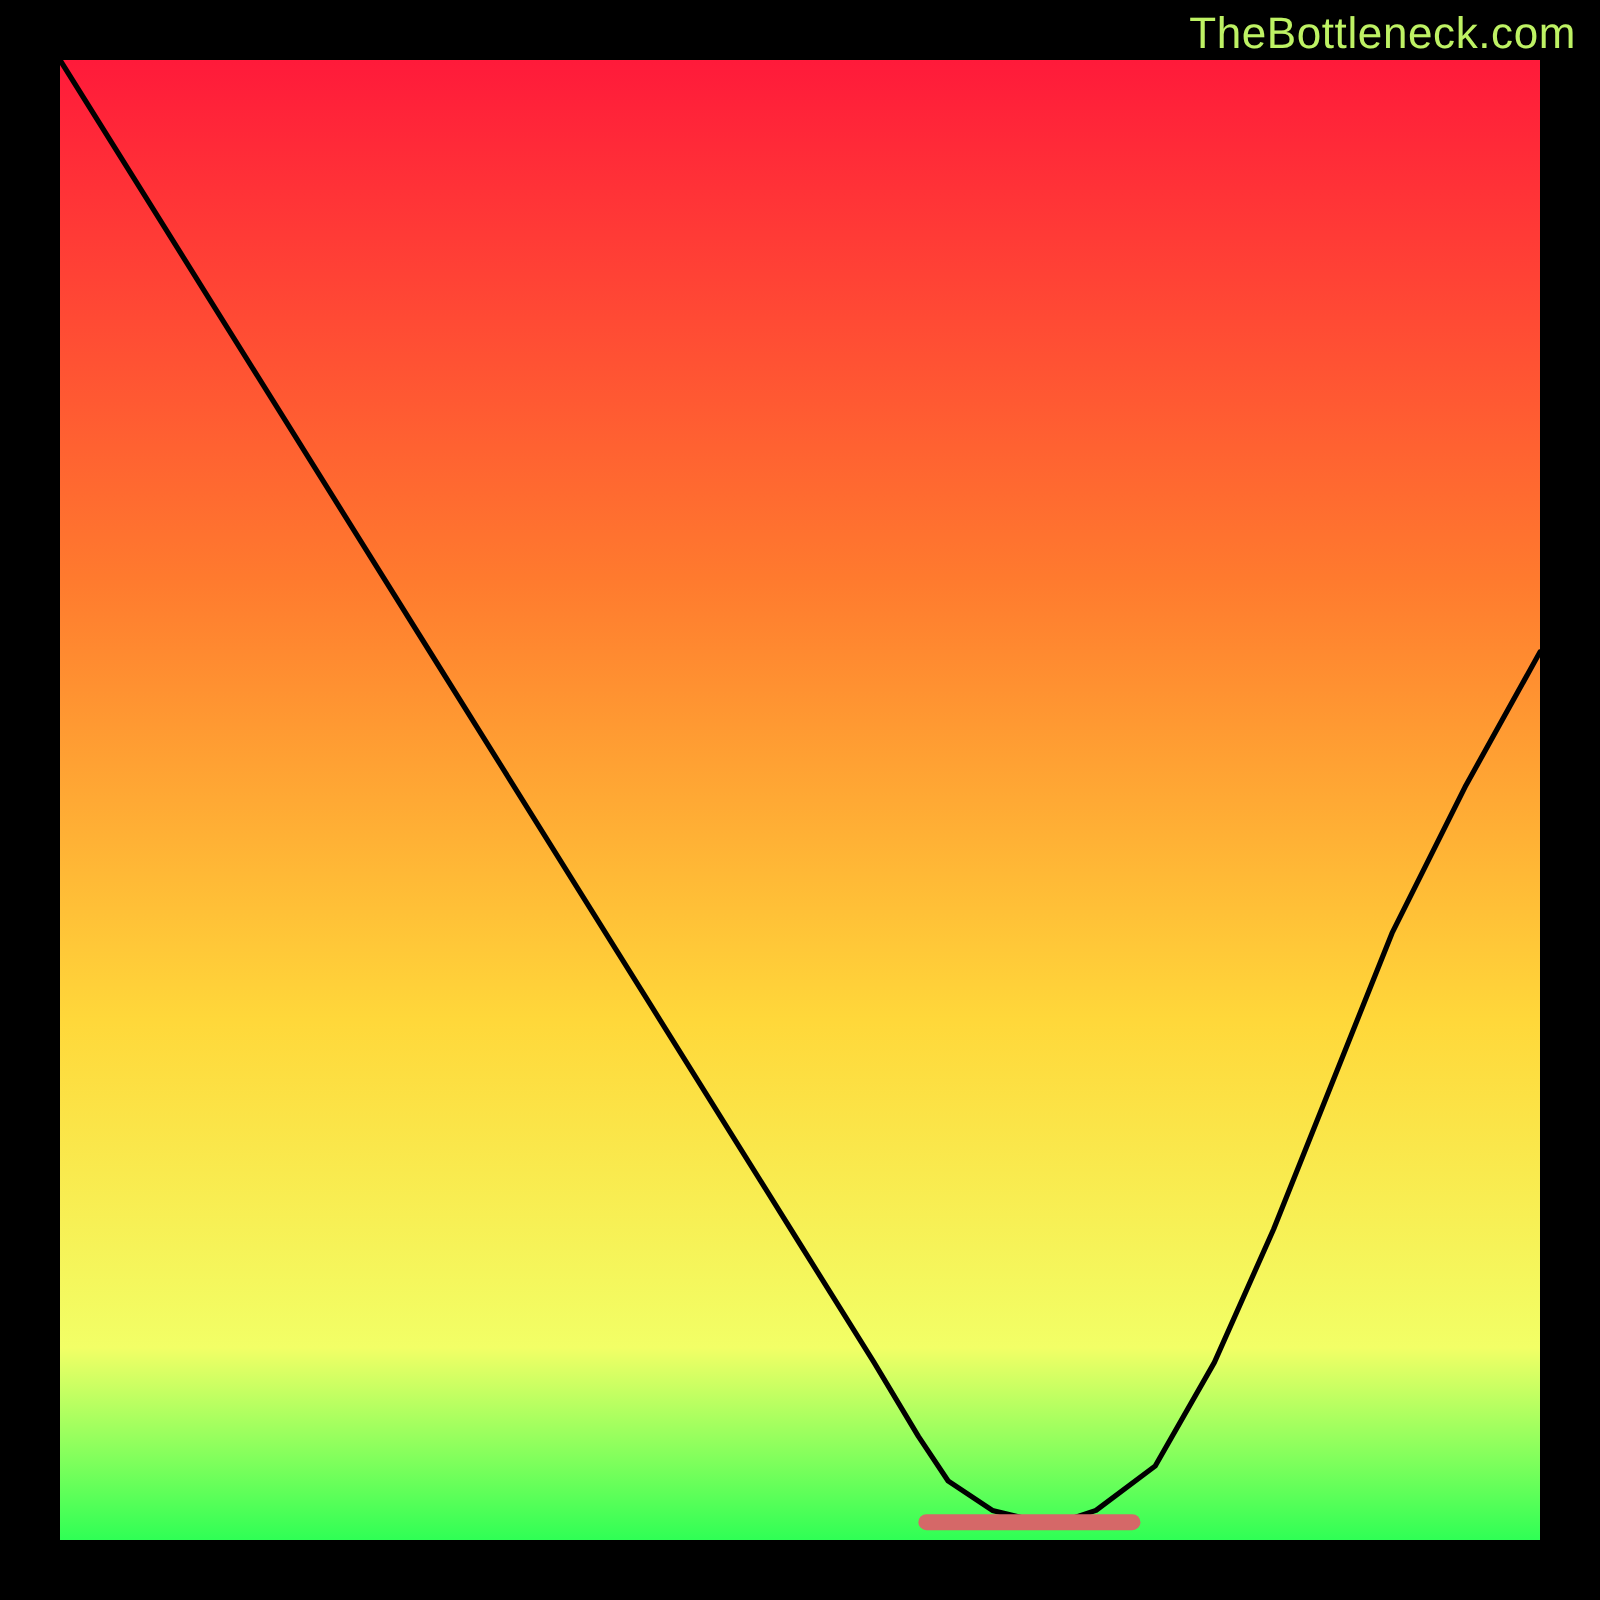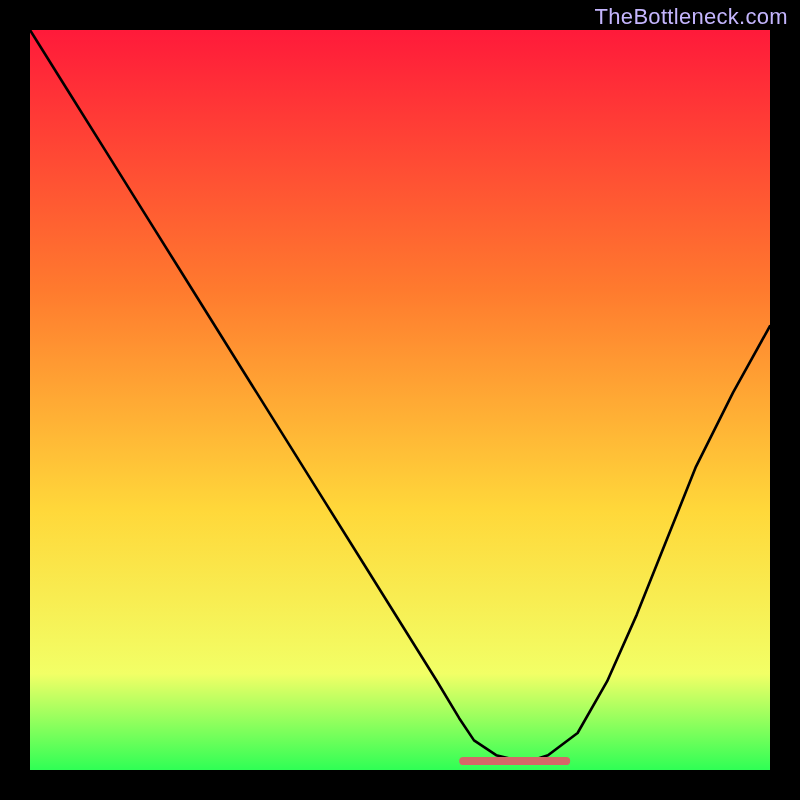--- a/index.html
+++ b/index.html
@@ -14,21 +14,21 @@
   .frame {
     position: relative;
     width: 800px;
     height: 800px;
     background: #000;
   }
   .watermark {
     position: absolute;
     top: 4px;
     right: 12px;
-    color: #c4b5fd;
+    color: #bef264;
     font-size: 22px;
     letter-spacing: 0.3px;
     font-weight: 400;
     z-index: 10;
   }
   .plot-area {
     position: absolute;
     left: 30px;
     top: 30px;
     width: 740px;

